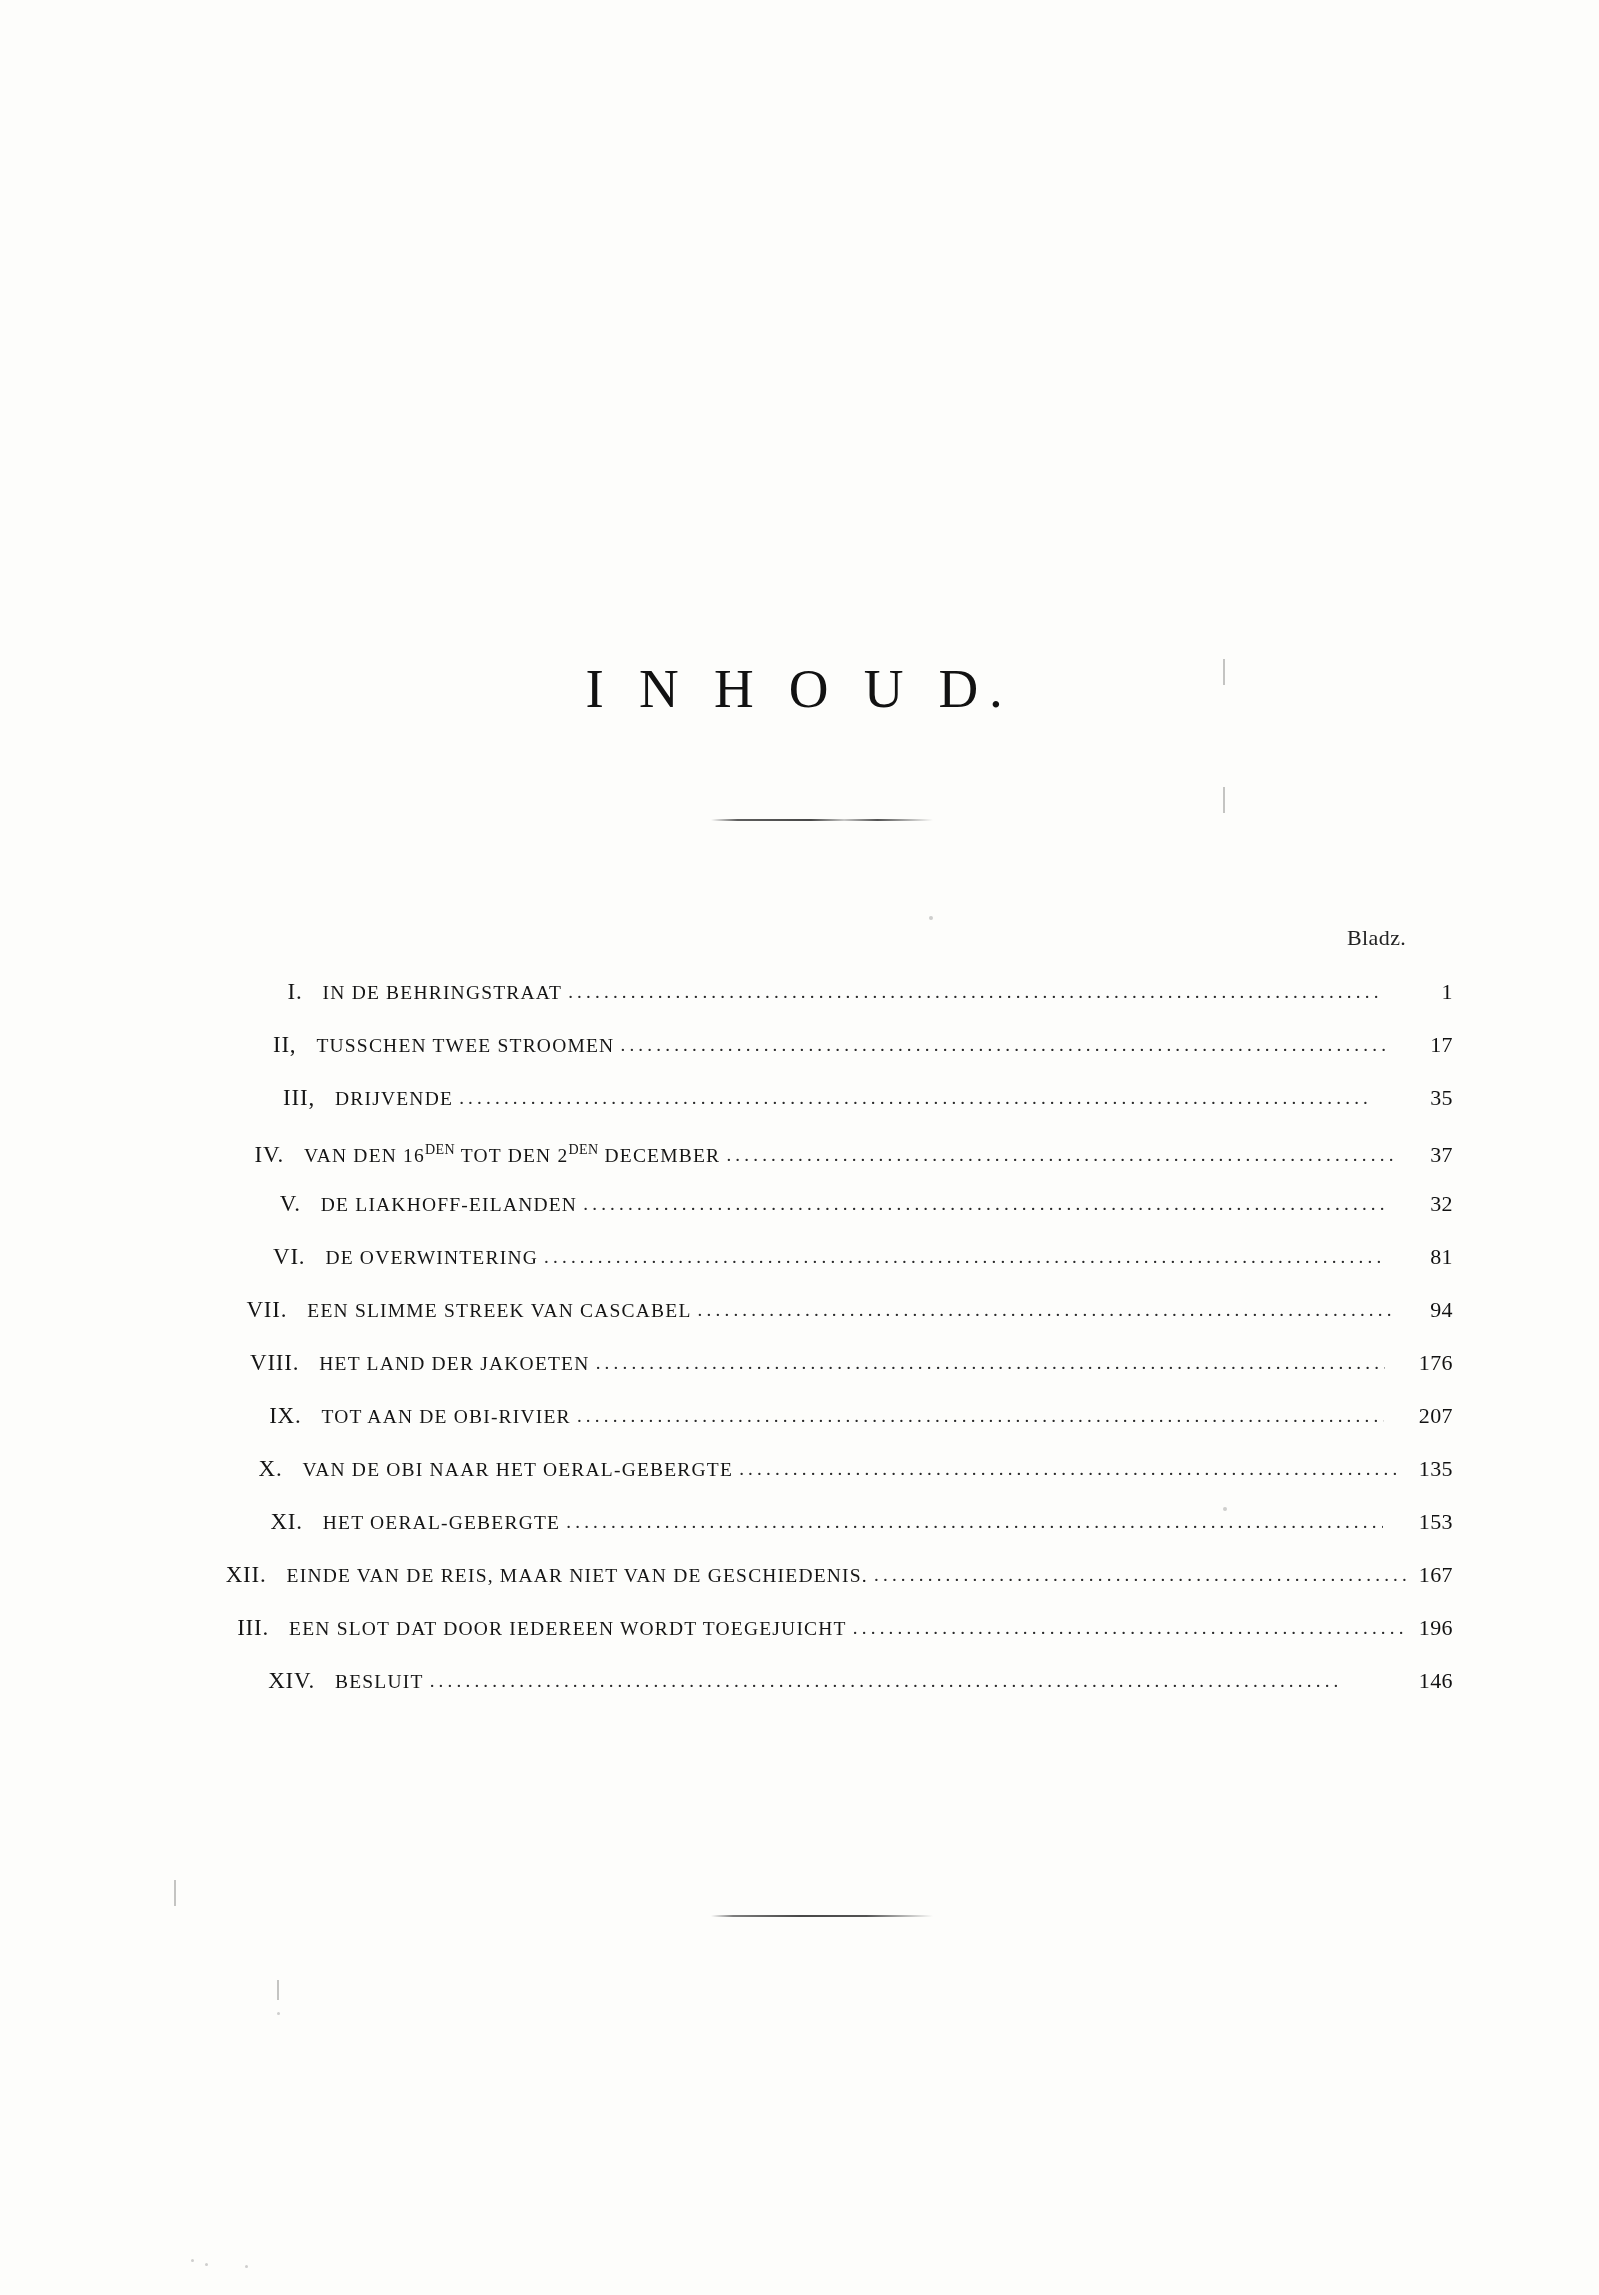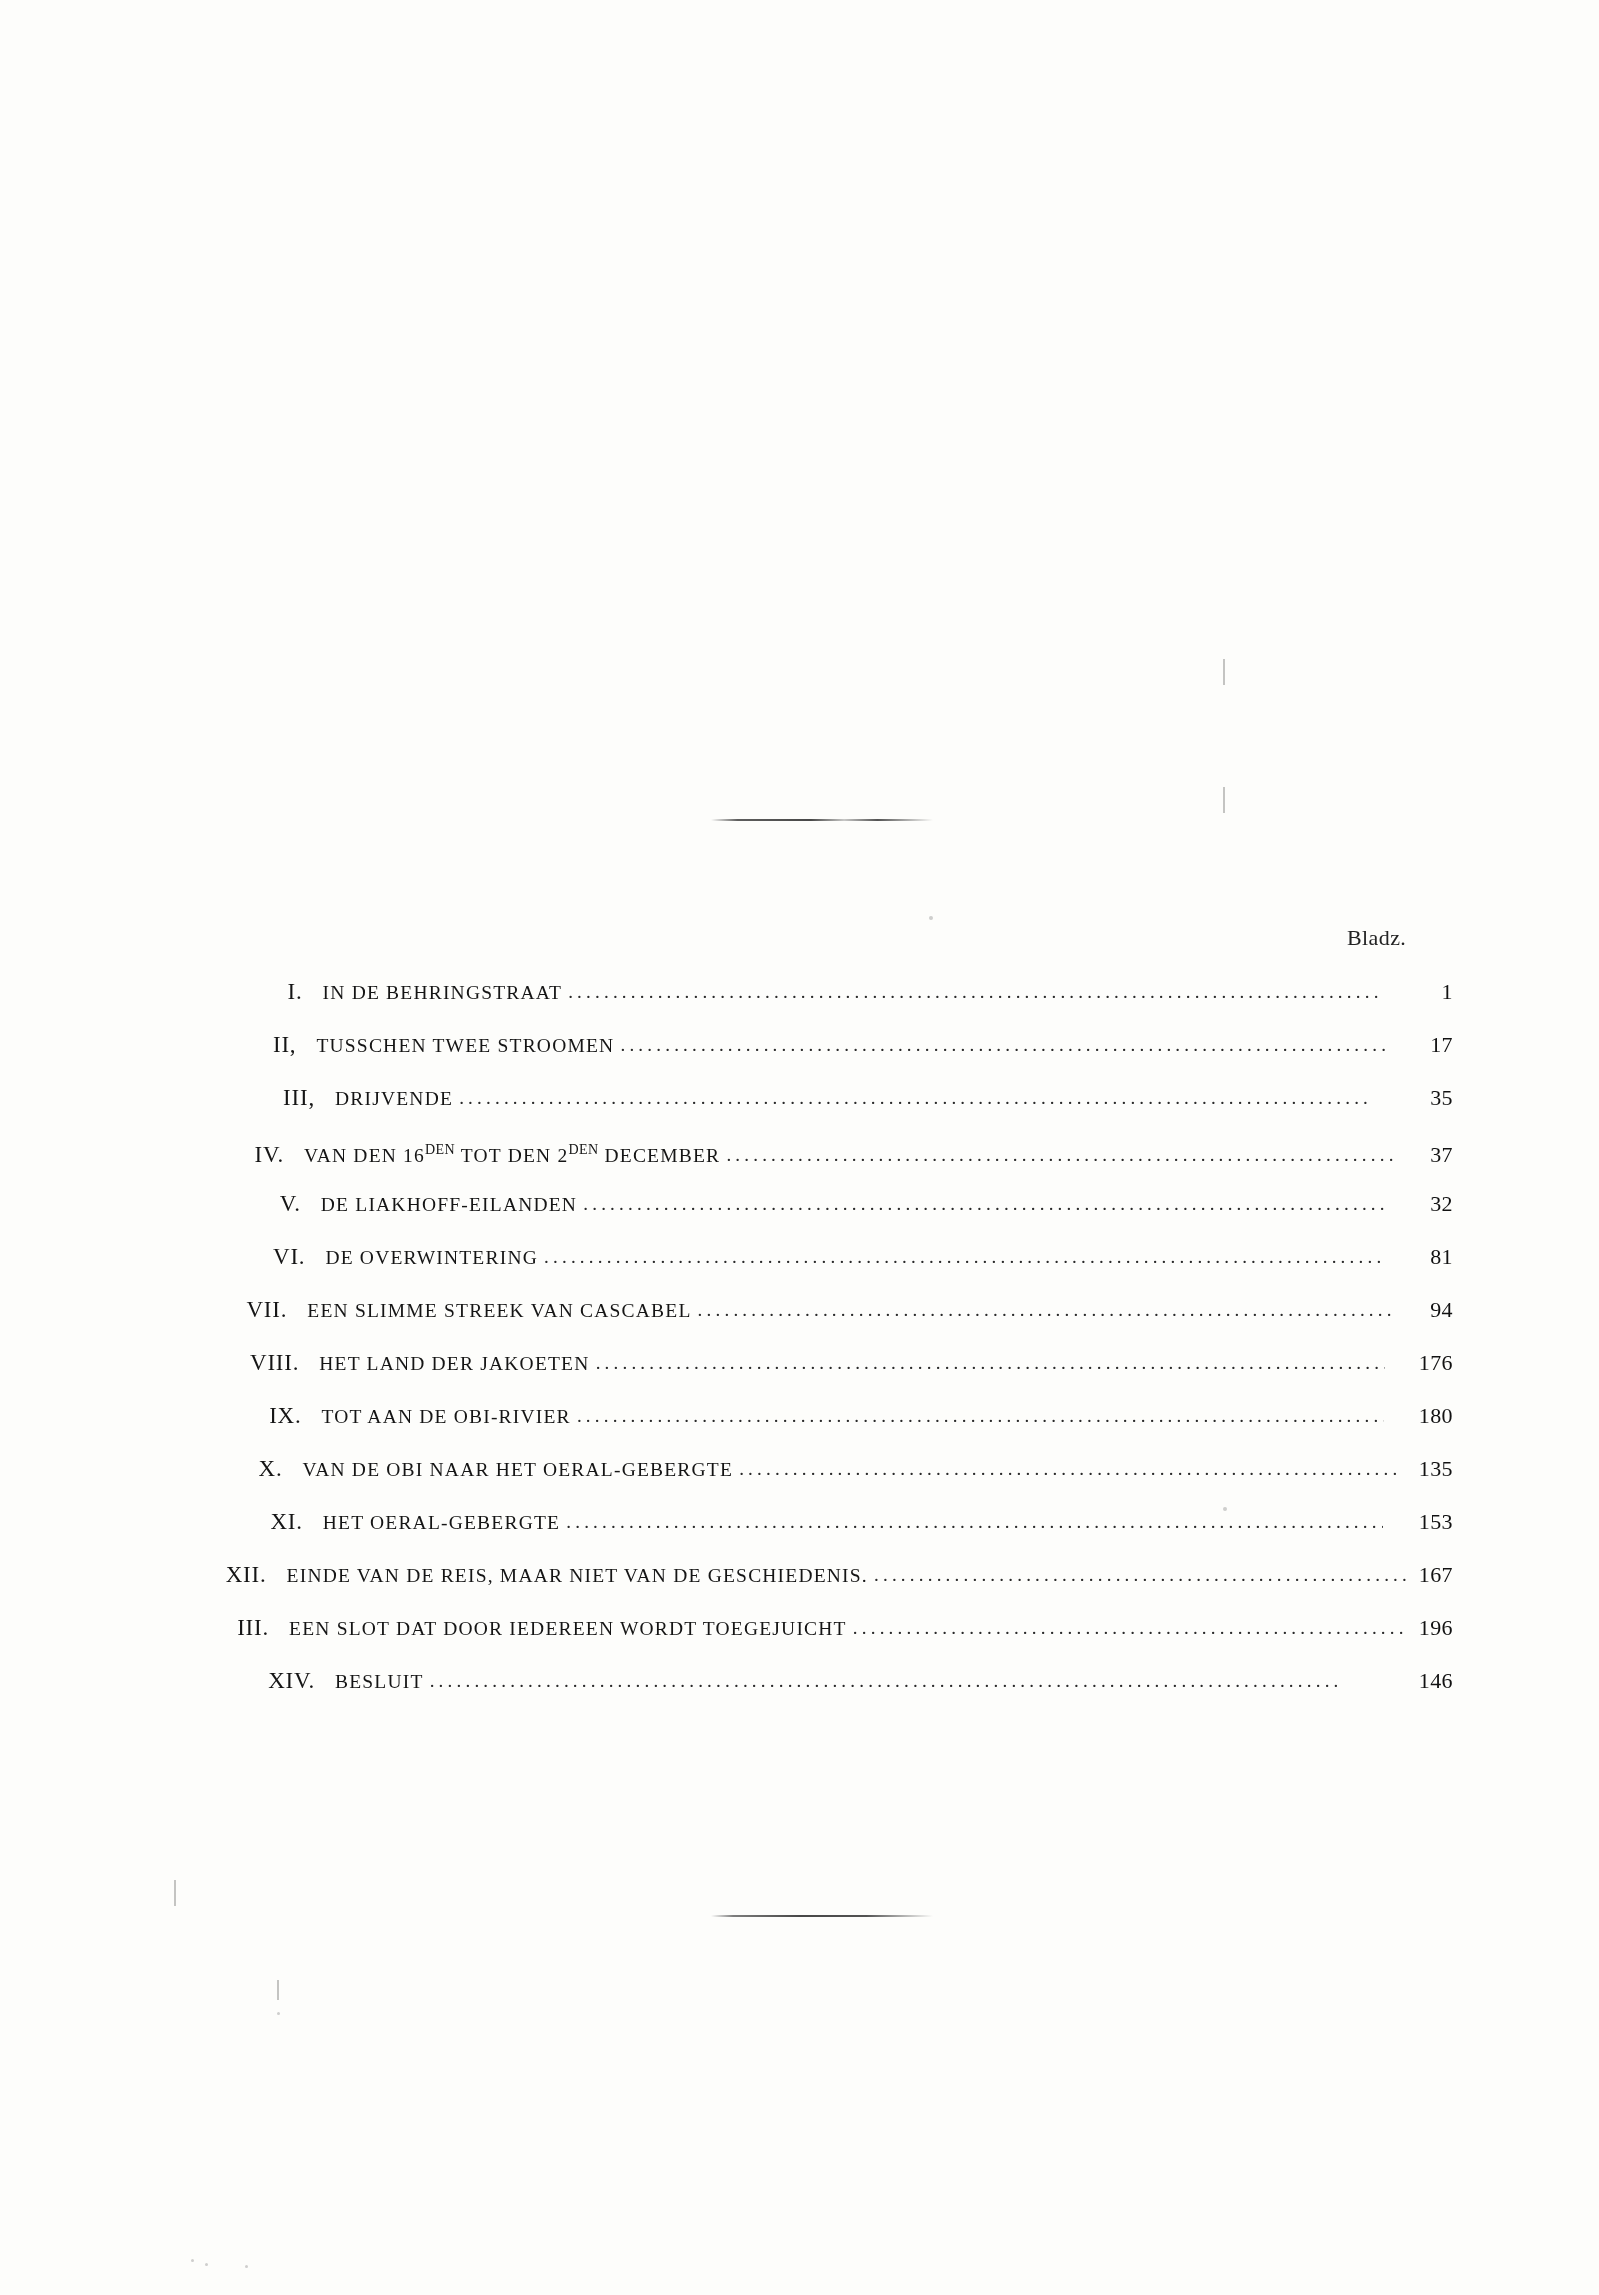--- a/index.html
+++ b/index.html
@@ -140,20 +140,21 @@
   .edge-mark {
     position: absolute;
     background: rgba(90,90,90,0.35);
   }
 </style>
 </head>
 <body>
 
 <div class="page">
 
+  <div class="toc-title">I N H O U D.</div>
 
   <div class="rule-top"></div>
 
   <div class="col-header">
     <span class="label">Bladz.</span>
   </div>
 
   <div class="toc-list" id="toc-list">
       <div class="toc-row">
         <span class="toc-num">I.</span>
@@ -200,21 +201,21 @@
       <div class="toc-row">
         <span class="toc-num">VIII.</span>
         <span class="toc-title-cell">HET LAND DER JAKOETEN</span>
         <span class="toc-dots">......................................................................................................</span>
         <span class="toc-page">176</span>
       </div>
       <div class="toc-row">
         <span class="toc-num">IX.</span>
         <span class="toc-title-cell">TOT AAN DE OBI-RIVIER</span>
         <span class="toc-dots">......................................................................................................</span>
-        <span class="toc-page">180</span>
+        <span class="toc-page">207</span>
       </div>
       <div class="toc-row">
         <span class="toc-num">X.</span>
         <span class="toc-title-cell">VAN DE OBI NAAR HET OERAL-GEBERGTE</span>
         <span class="toc-dots">......................................................................................................</span>
         <span class="toc-page">135</span>
       </div>
       <div class="toc-row">
         <span class="toc-num">XI.</span>
         <span class="toc-title-cell">HET OERAL-GEBERGTE</span>

